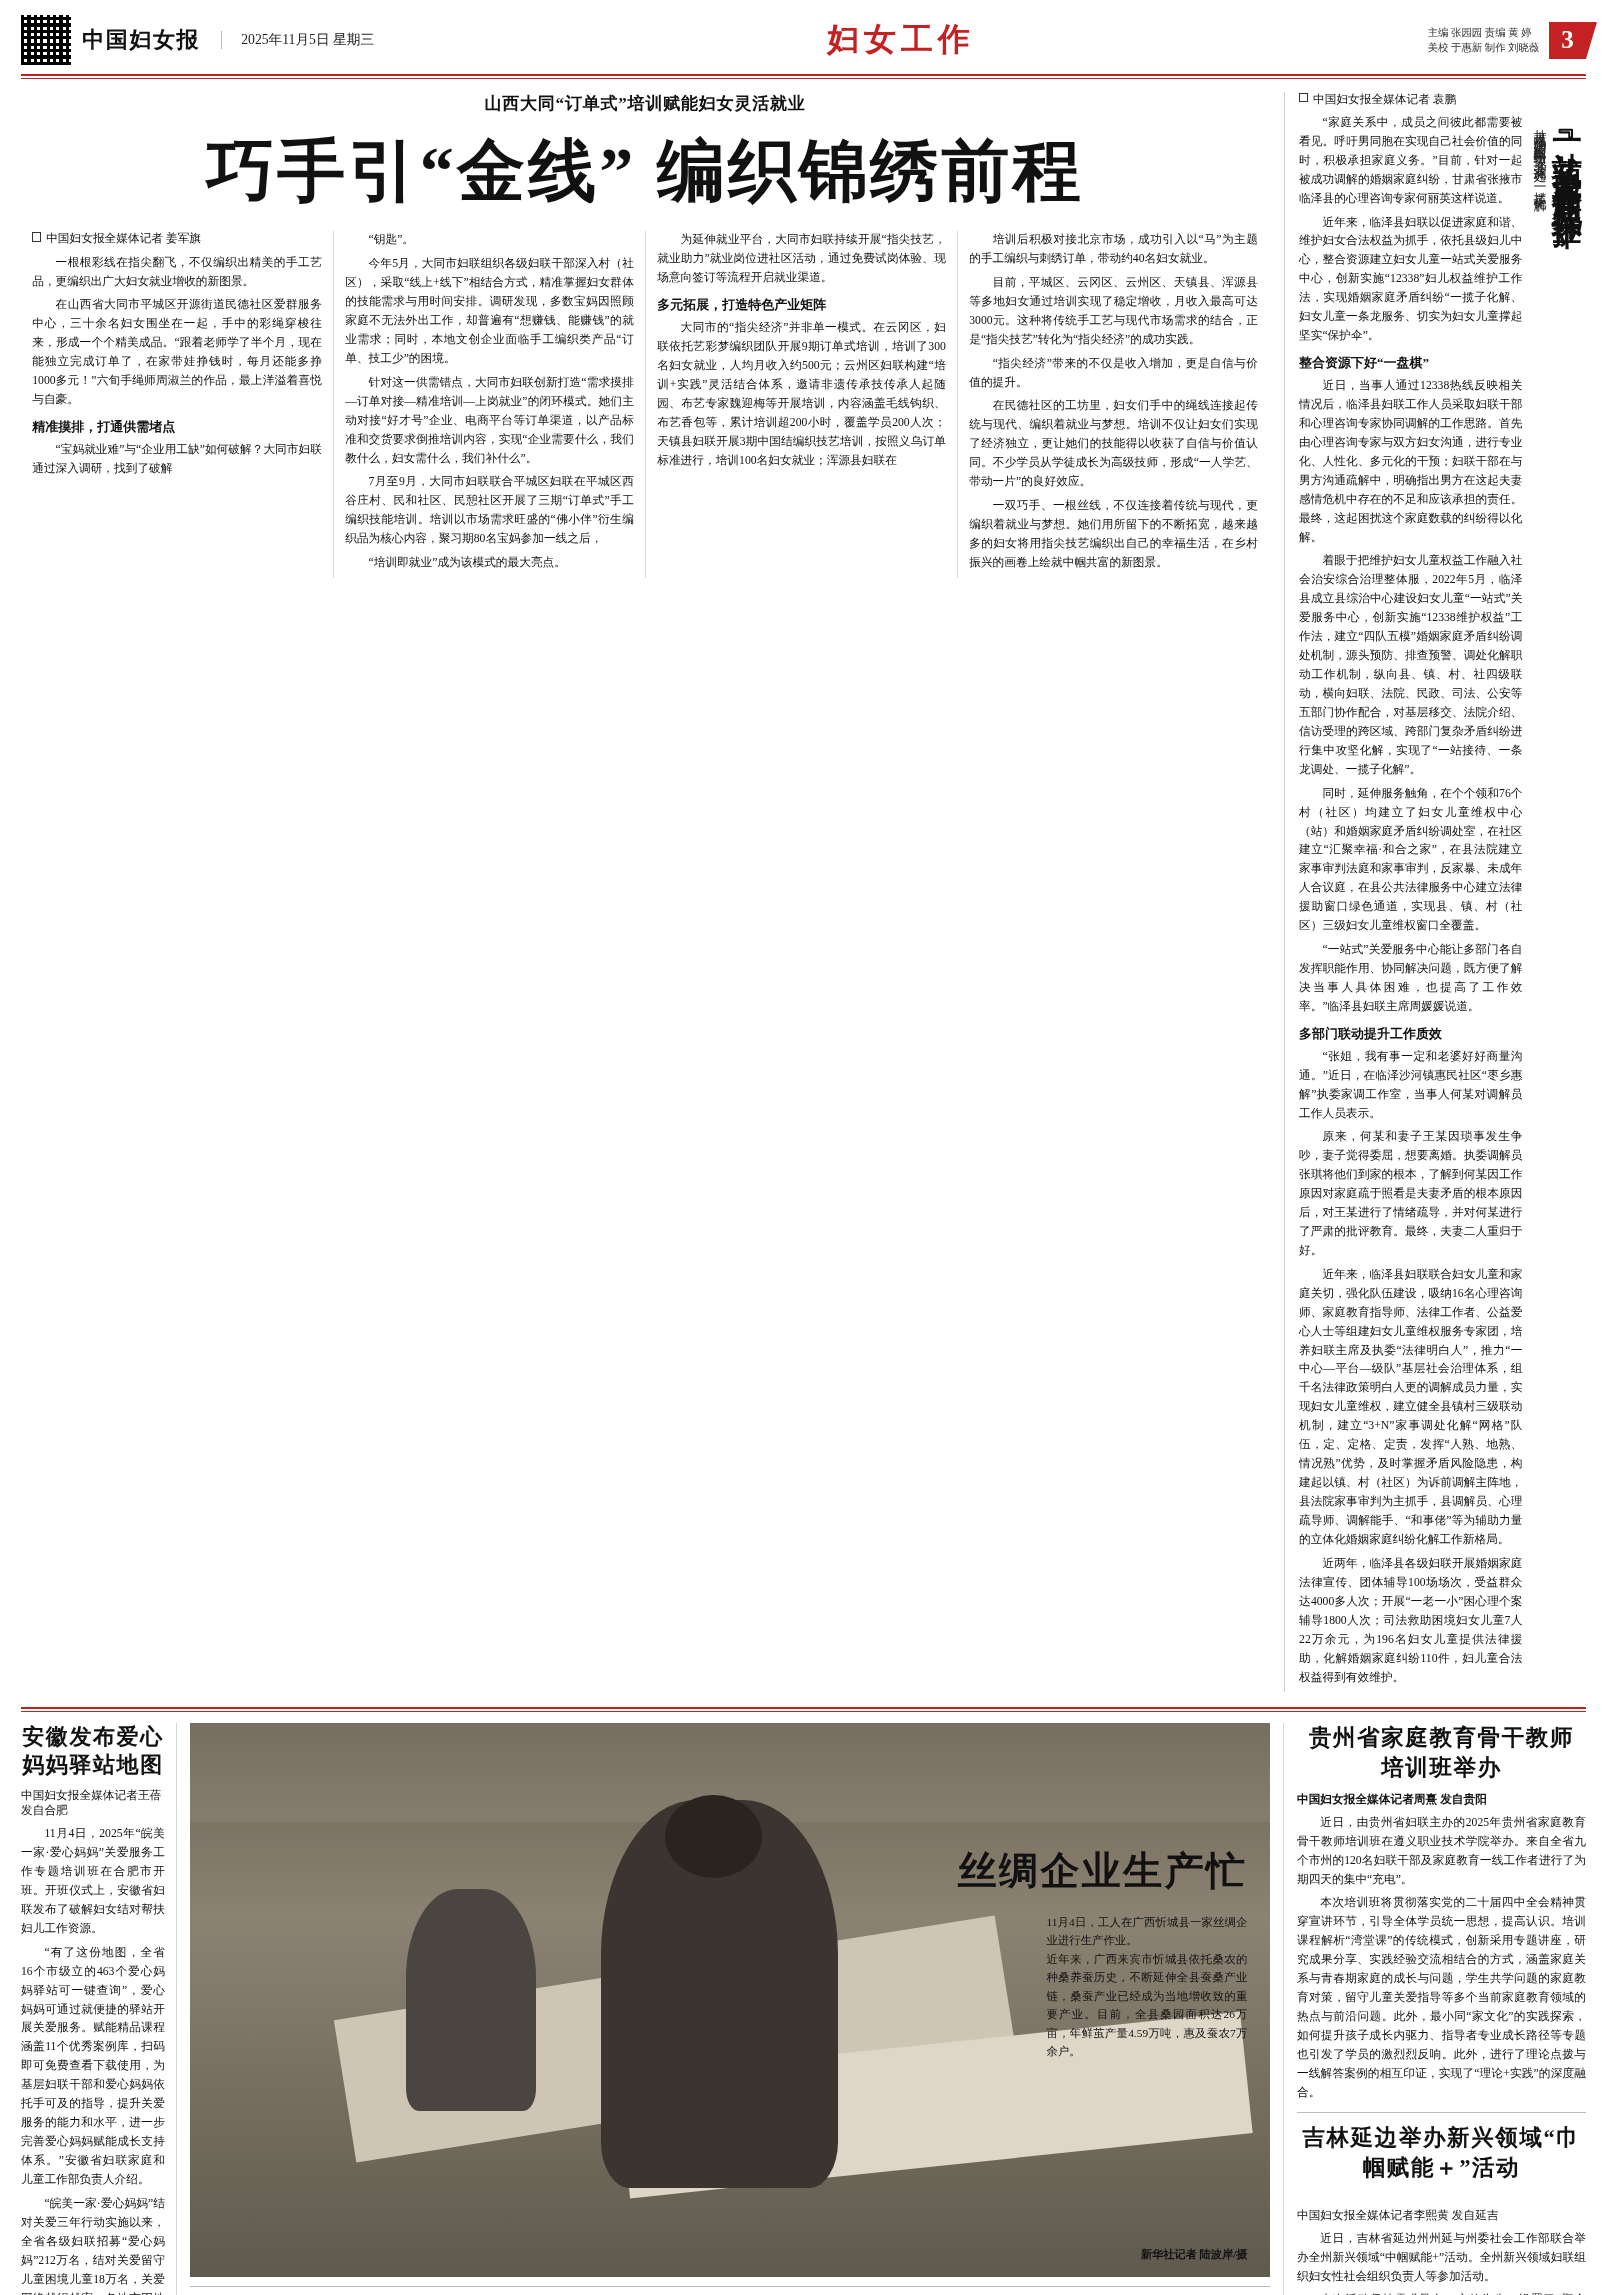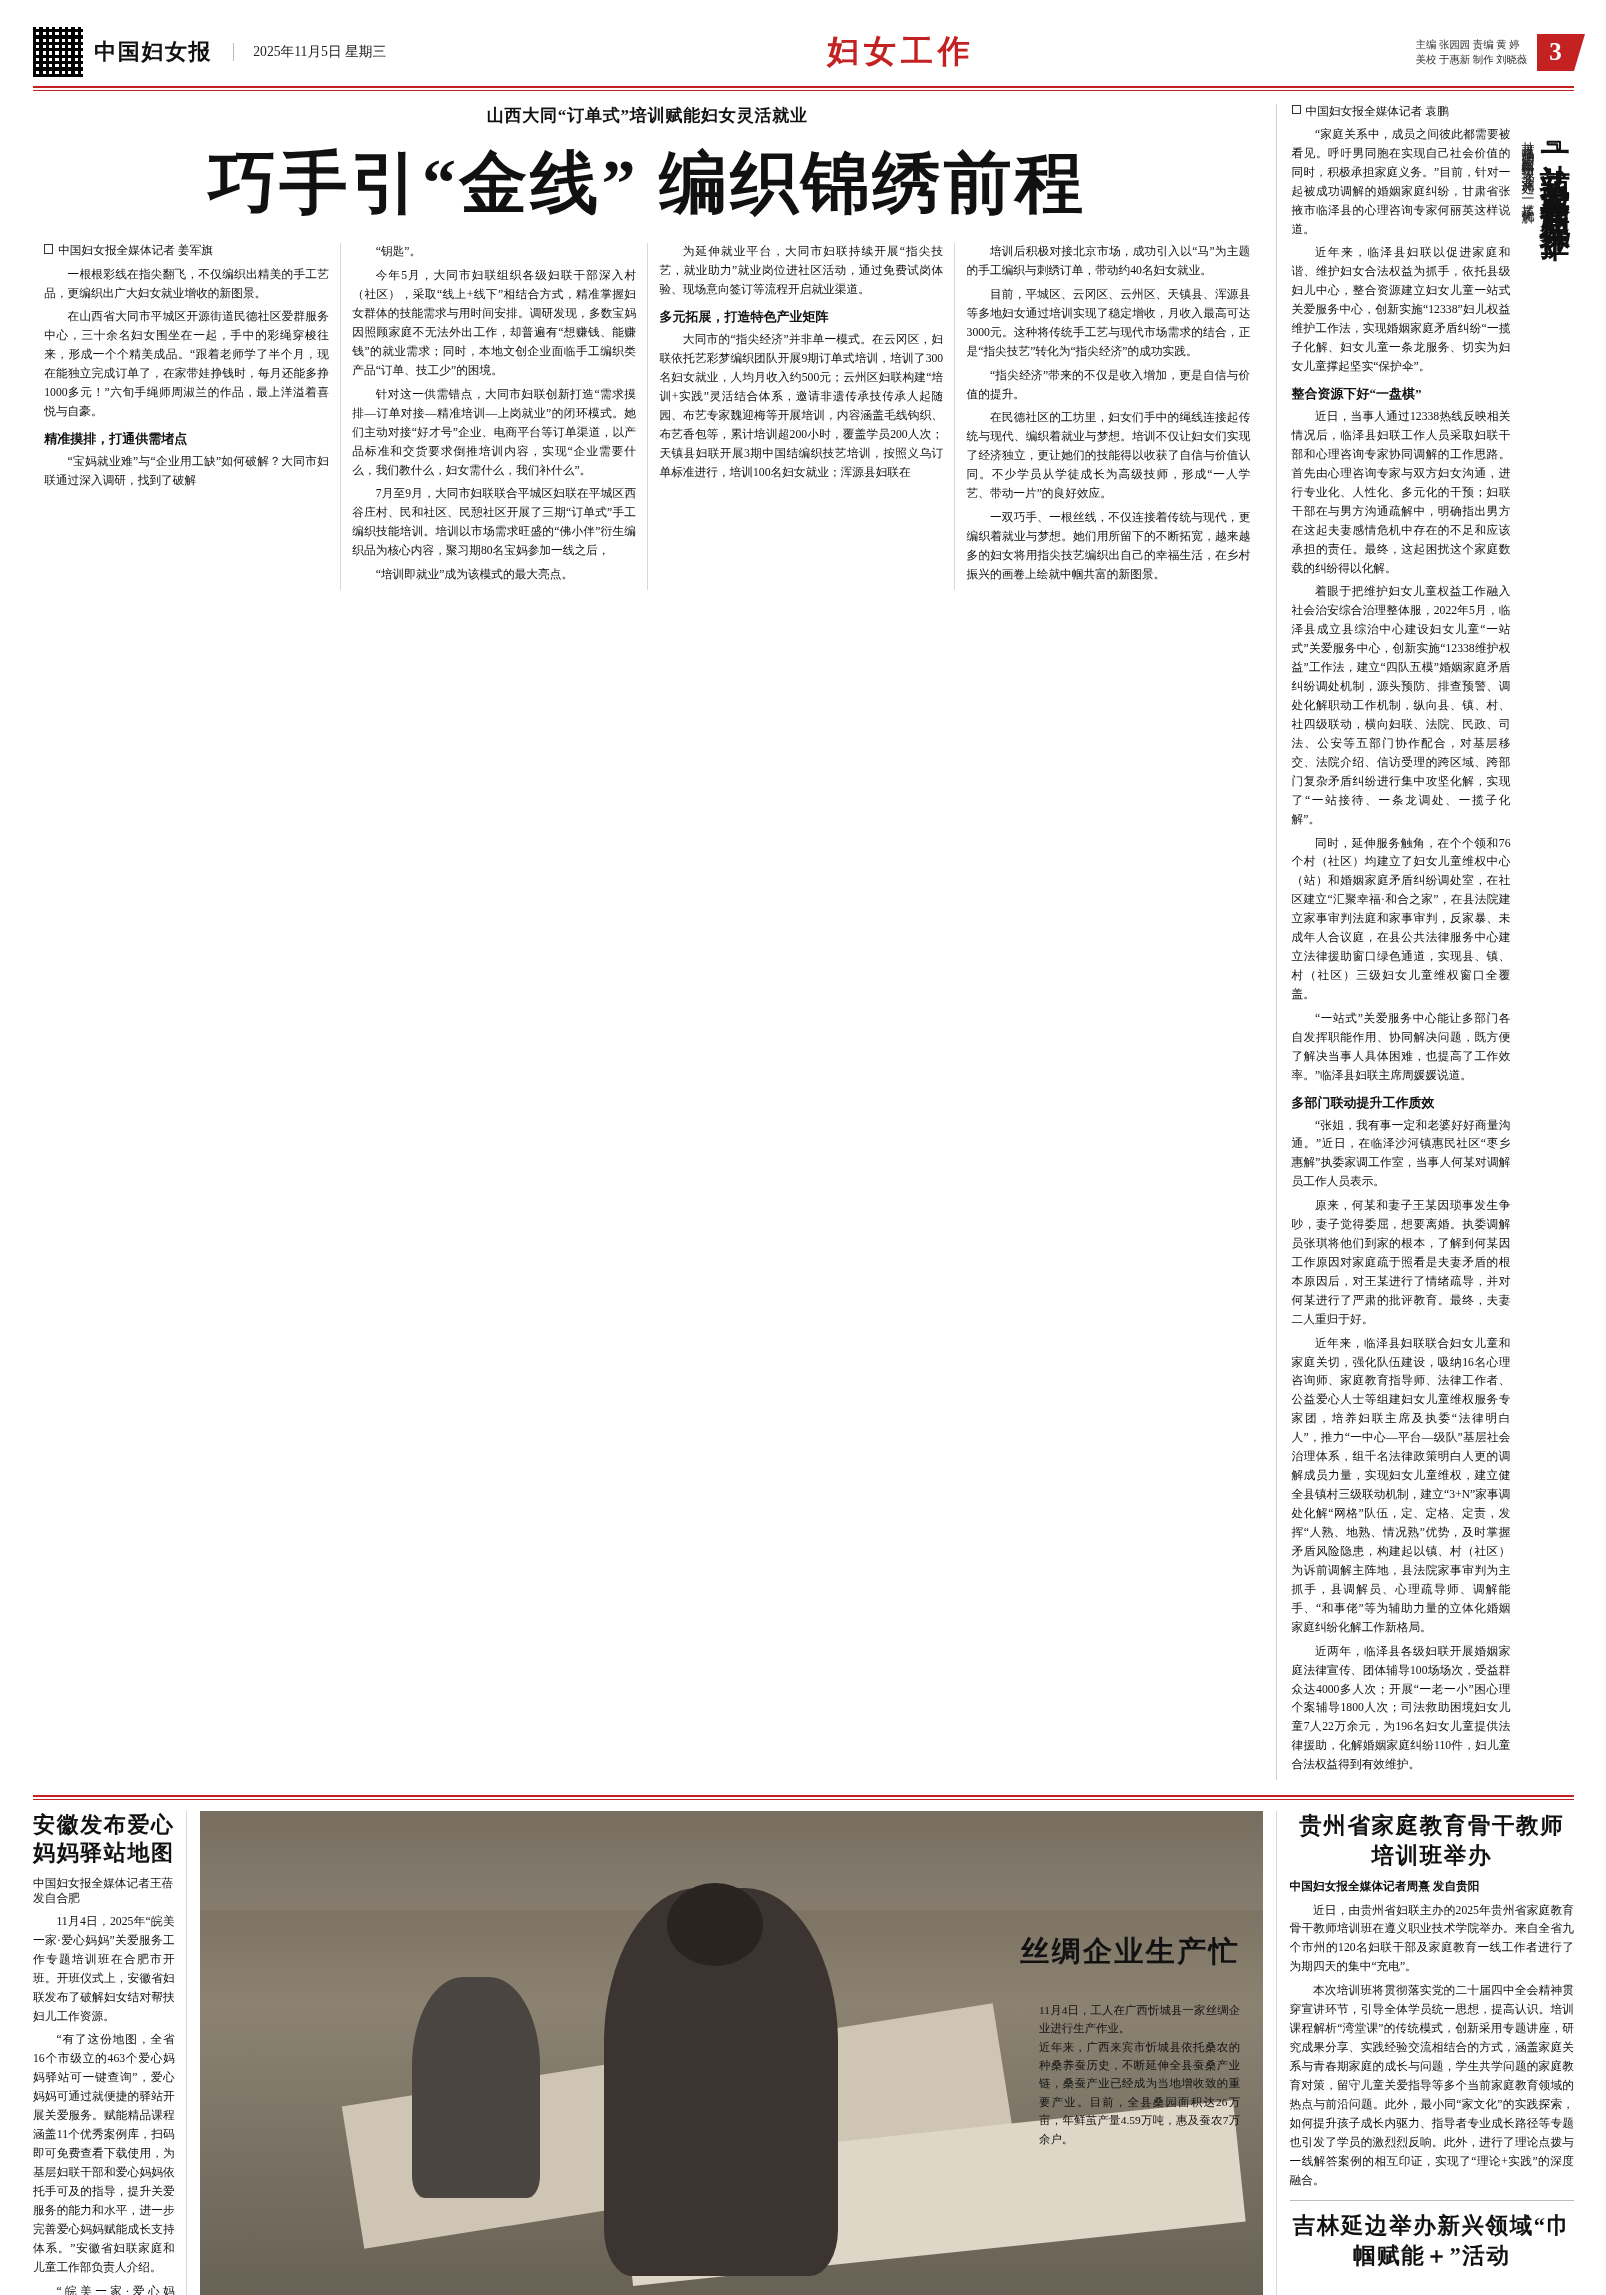--- a/index.html
+++ b/index.html
@@ -3,21 +3,21 @@
 <meta charset="utf-8">
 <style>
   html, body { margin:0; padding:0; }
   body {
     width:1607px; height:2295px;
     background:#ffffff;
     font-family:"Liberation Serif", serif;
     color:#111;
     overflow:hidden;
   }
-  .page { position:relative; width:1607px; height:2295px; padding:12px; box-sizing:border-box; }
+  .page { position:relative; width:1607px; height:2295px; padding:0; box-sizing:border-box; }
 
   
   .masthead { display:flex; align-items:center; height:74px; padding:6.4px 21px 0 21px; box-sizing:border-box; }
   .qr { width:50px; height:50px; background:
       repeating-linear-gradient(0deg,#000 0 3.2px,#fff 3.2px 6.4px),
       repeating-linear-gradient(90deg,#000 0 3.2px,rgba(255,255,255,0) 3.2px 6.4px);
       background-blend-mode:multiply; flex:0 0 auto; }
   .paper-name { font-size:22px; font-weight:bold; letter-spacing:1.6px; margin-left:11.2px; white-space:nowrap; font-family:"Liberation Serif", serif;}
   .mast-date { font-size:13.7px; margin-left:21px; padding-left:19px; border-left:0.8px solid #bbb; color:#222; white-space:nowrap; }
   .mast-title { flex:1; text-align:center; font-size:32px; font-weight:bold; color:#c42222; letter-spacing:4.8px; }
@@ -61,21 +61,21 @@
   .mid-center { width:1117px; padding:0 13px; border-left:0.8px solid #d8d8d8; border-right:0.8px solid #d8d8d8; }
   .mid-right { width:299px; padding-left:13px; }
   .photo-wrap { position:relative; width:100%; }
   .photo { width:100%; height:554px; background:linear-gradient(180deg,#6d6455 0%, #8b8272 35%, #5f5a4e 100%); position:relative; overflow:hidden; }
   .photo .band { position:absolute; background:rgba(255,255,255,.12); }
   .photo .silk { position:absolute; left:14%; top:44%; width:62%; height:26%; background:#cfc5b4; transform:rotate(-9deg); }
   .photo .silk2 { position:absolute; left:40%; top:58%; width:58%; height:22%; background:#ded6c7; transform:rotate(-6deg); }
   .photo .person { position:absolute; left:38%; top:14%; width:22%; height:70%; background:#3b3430; border-radius:40% 40% 12% 12%; }
   .photo .head { position:absolute; left:44%; top:13%; width:9%; height:15%; background:#2a2421; border-radius:50%; }
   .photo .person2 { position:absolute; left:20%; top:30%; width:12%; height:40%; background:#4a4540; border-radius:40% 40% 10% 10%; }
-  .photo-title { position:absolute; right:22.5px; top:121px; font-size:29px; font-weight:bold; color:#111; letter-spacing:2.4px; }
+  .photo-title { position:absolute; right:22.5px; top:121px; font-size:39px; font-weight:bold; color:#111; letter-spacing:2.4px; }
   .photo-cap { position:absolute; right:22.5px; top:190px; width:201px; font-size:11.4px; line-height:1.62; text-align:justify; }
   .photo-credit { position:absolute; right:22.5px; bottom:14.5px; font-size:11.2px; font-weight:bold; }
   .sep { height:0.8px; background:#bbb; margin:9.6px 0; }
 </style>
 </head>
 <body>
 
 <div class="page">
 
   <div class="masthead">

